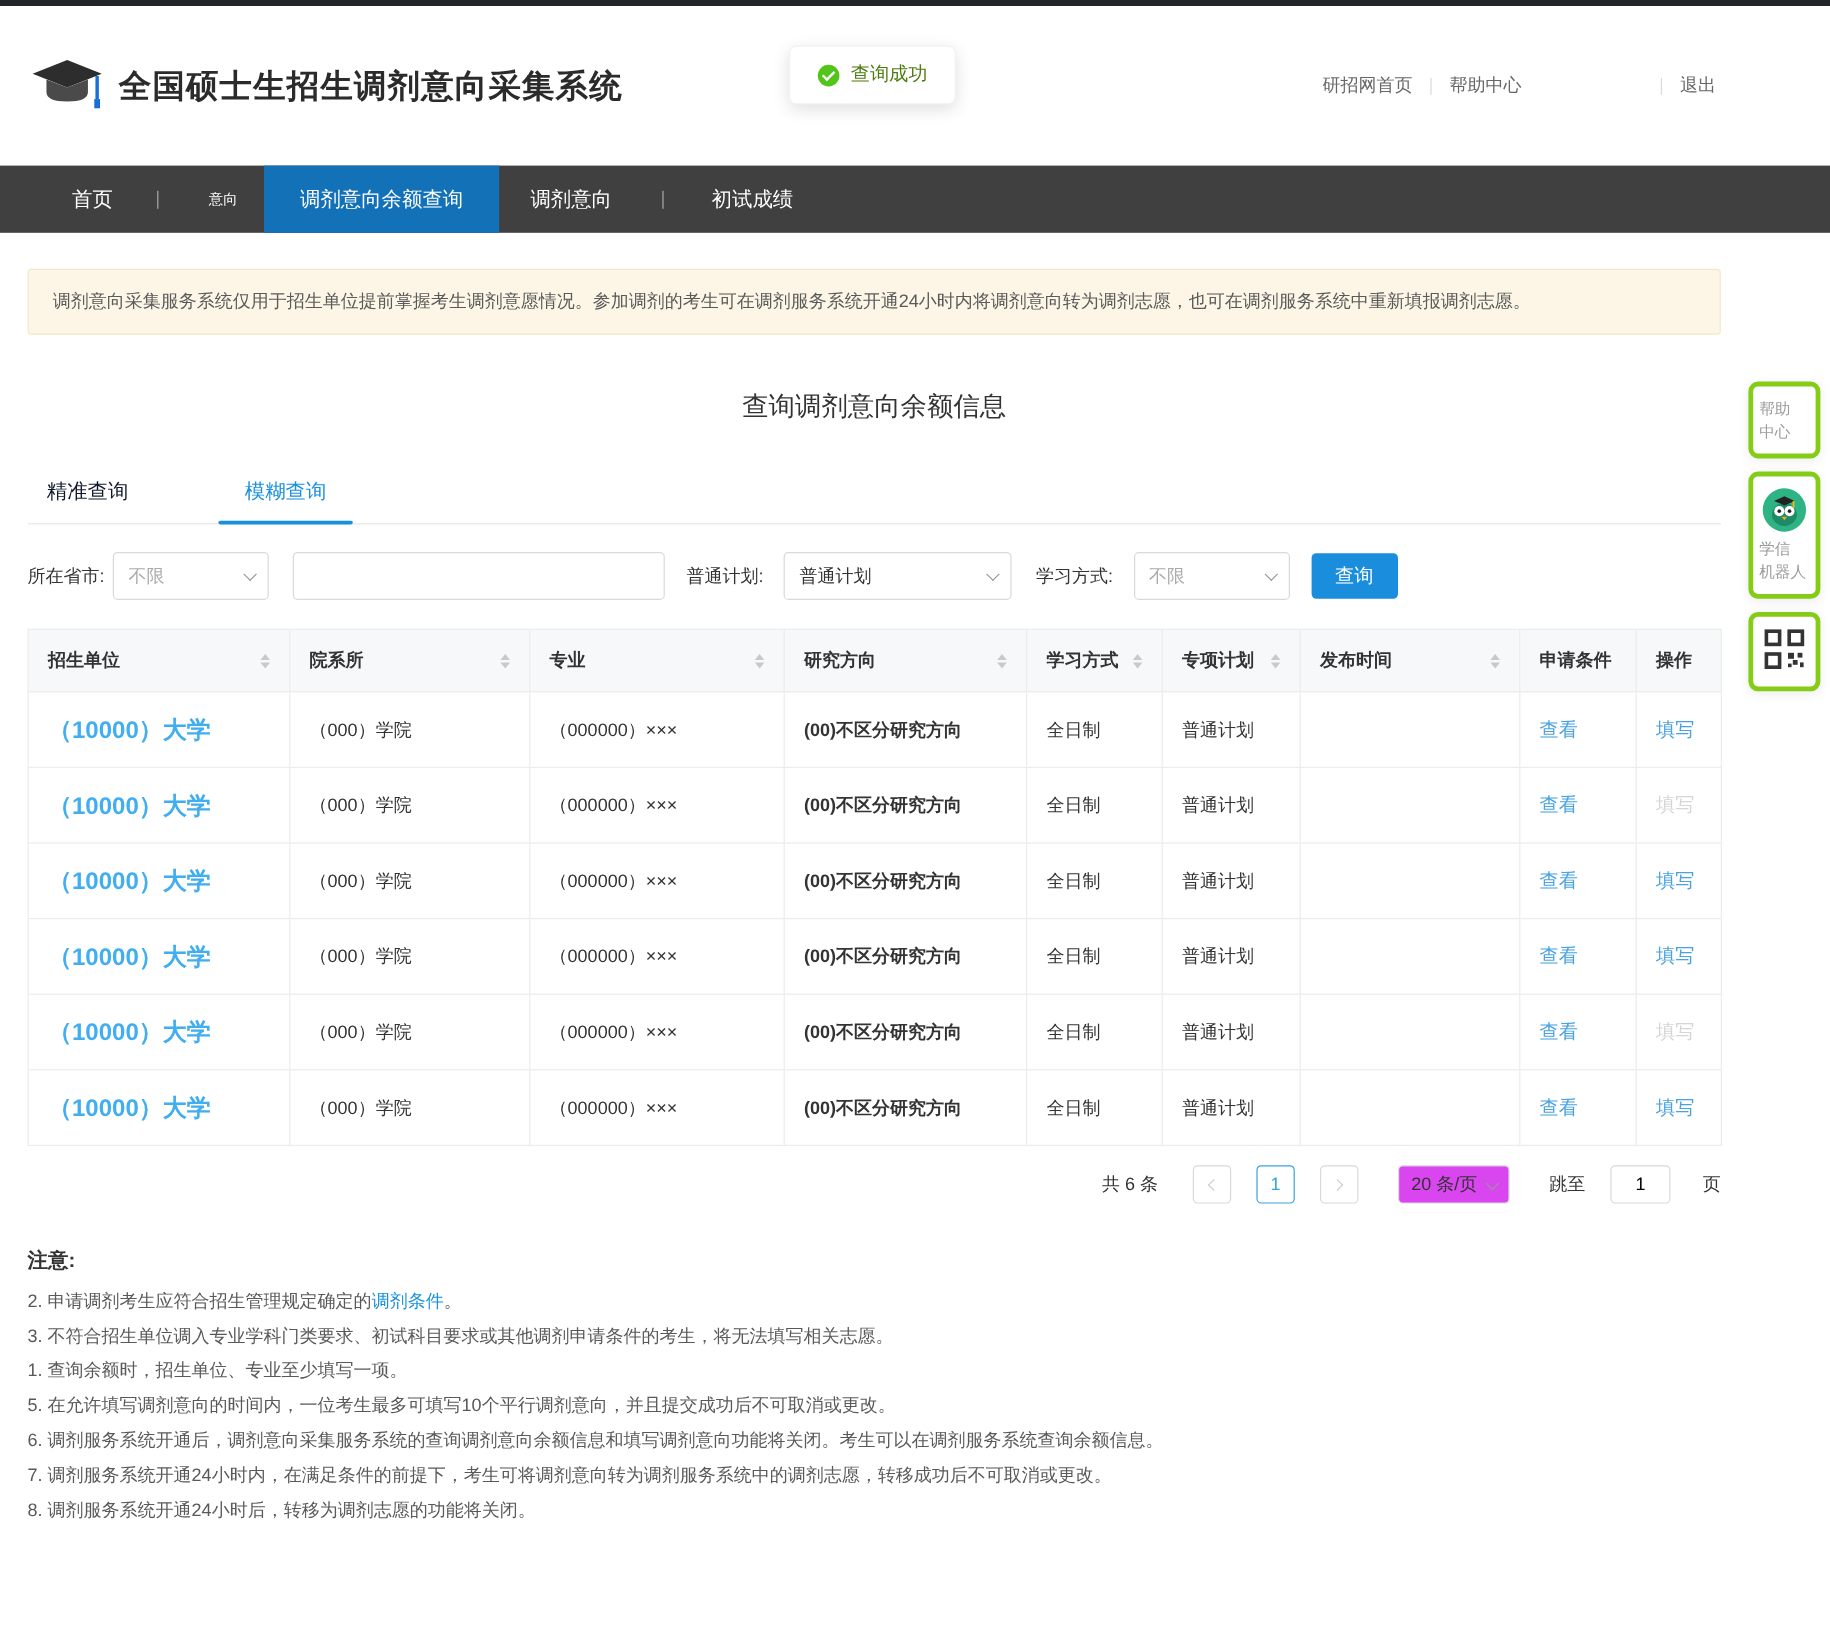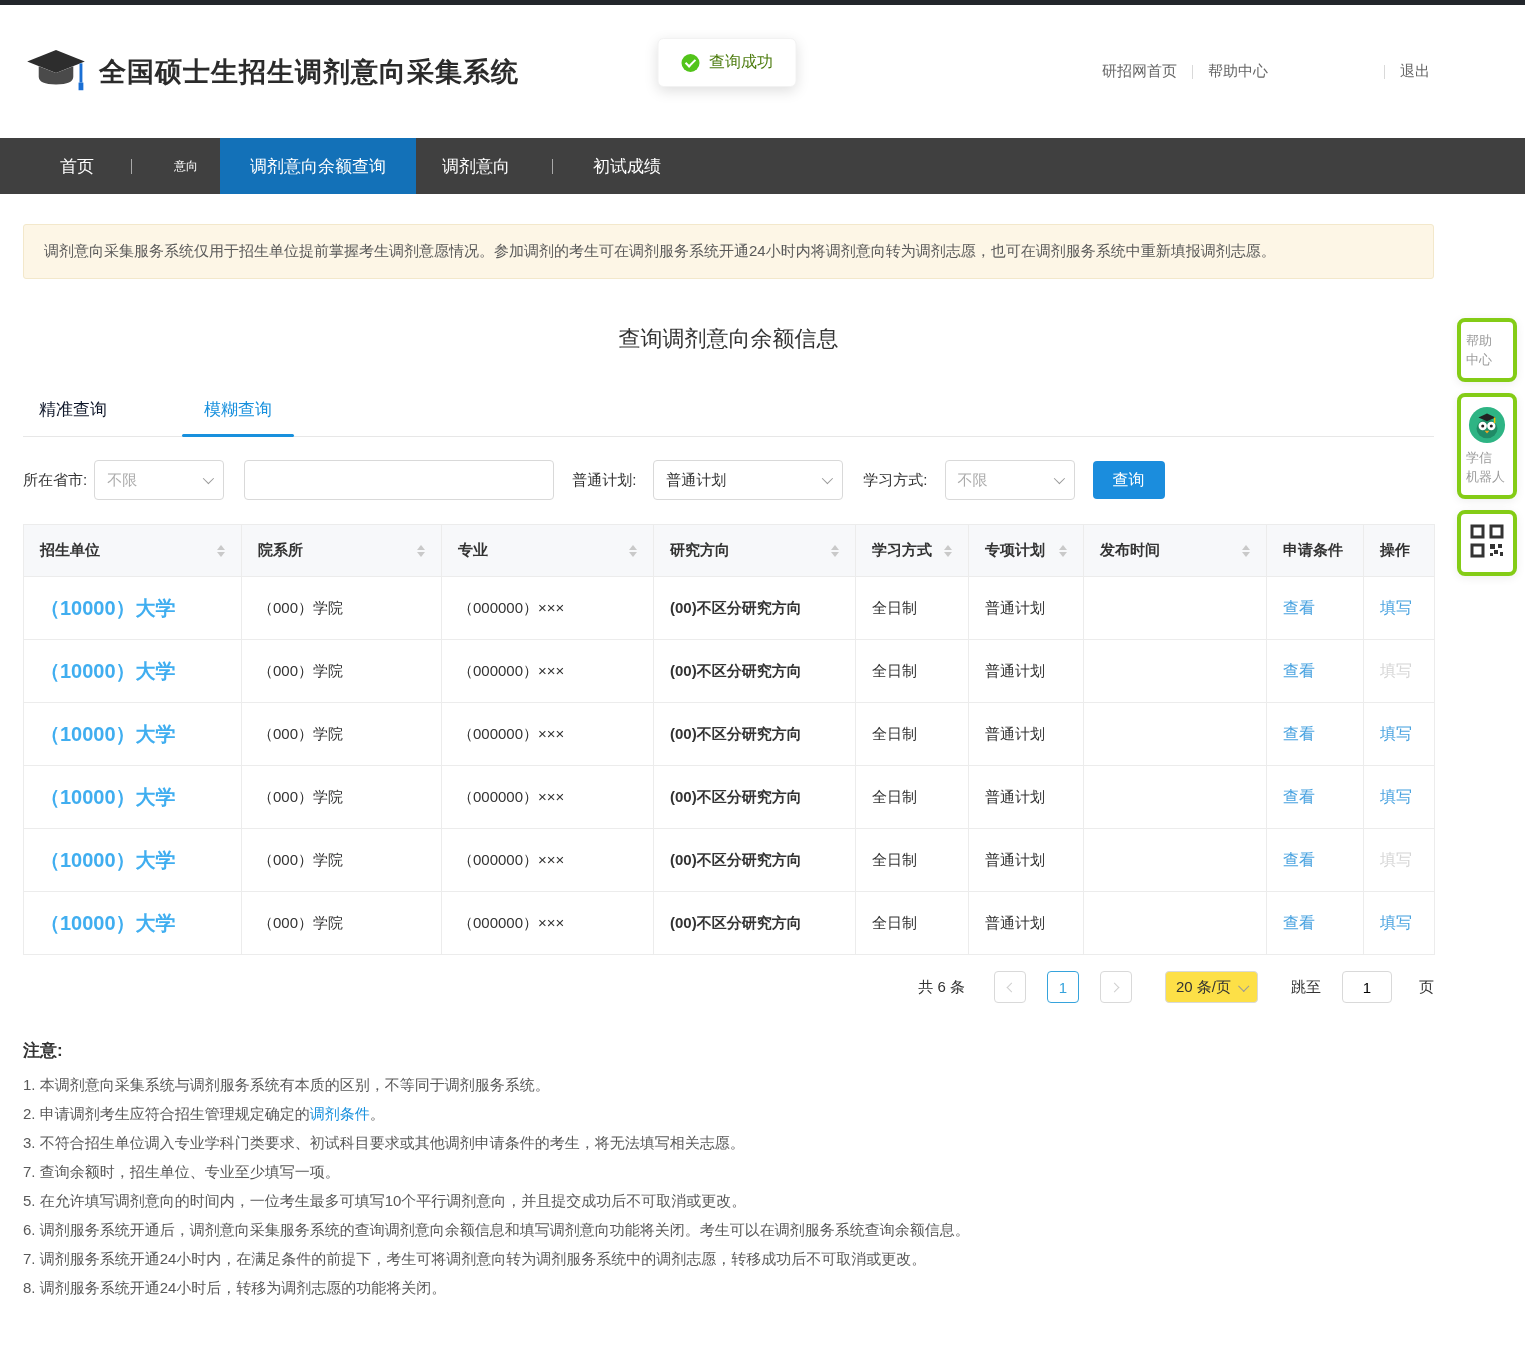--- a/index.html
+++ b/index.html
@@ -82,21 +82,21 @@
 
   
   .pagination { margin-top:16px; display:flex; justify-content:flex-end; align-items:center; gap:21px; font-size:15px; }
   .pg-total { margin-right:8px; }
   .pg-btn { width:32px; height:32px; border:1px solid #d9d9d9; border-radius:4px; background:#fff;
     display:flex; align-items:center; justify-content:center; cursor:pointer; }
   .pg-btn.current { border-color:#36a3dc; color:#36a3dc; }
   .chev-left { width:7px; height:7px; border-right:1.5px solid #cfcfcf; border-bottom:1.5px solid #cfcfcf; transform:rotate(135deg); margin-left:3px; }
   .chev-right { width:7px; height:7px; border-right:1.5px solid #cfcfcf; border-bottom:1.5px solid #cfcfcf; transform:rotate(-45deg); margin-right:3px; }
   .pg-size { height:32px; border:1px solid #d9d9d9; border-radius:4px; display:flex; align-items:center;
-    padding:0 10px; gap:6px; margin-left:12px; cursor:pointer; background:#fde047; }
+    padding:0 10px; gap:6px; margin-left:12px; cursor:pointer; background:#d946ef; }
   .pg-size .chev { margin-left:2px; transform:rotate(45deg) translateY(-1px); }
   .pg-jump-label { margin-left:12px; }
   .jump-input { width:50px; height:32px; border:1px solid #d9d9d9; border-radius:4px; text-align:center;
     font-size:15px; outline:none; font-family:inherit; }
   .pg-suffix { margin-left:6px; }
 
   
   .notes { margin-top:36px; }
   .notes-title { font-size:17px; font-weight:bold; color:#333; margin-bottom:8px; }
   .note-line { font-size:15px; color:#595959; line-height:29px; }
@@ -350,26 +350,25 @@
       <span>20 条/页</span>
       <span class="chev"></span>
     </div>
     <span class="pg-jump-label">跳至</span>
     <input class="jump-input" type="text" value="1" style="">
     <span class="pg-suffix">页</span>
   </div>
 
   <div class="notes">
     <div class="notes-title">注意:</div>
-    <div class="note-line">1. 本调剂意向采集系统与调剂服务系统有本质的区别，不等同于调剂服务系统。</div>
     <div class="note-line">
       <span>2. 申请调剂考生应符合招生管理规定确定的</span><a class="note-link">调剂条件</a><span>。</span>
     </div>
     <div class="note-line">3. 不符合招生单位调入专业学科门类要求、初试科目要求或其他调剂申请条件的考生，将无法填写相关志愿。</div>
-    <div class="note-line">7. 查询余额时，招生单位、专业至少填写一项。</div>
+    <div class="note-line">1. 查询余额时，招生单位、专业至少填写一项。</div>
     <div class="note-line">5. 在允许填写调剂意向的时间内，一位考生最多可填写10个平行调剂意向，并且提交成功后不可取消或更改。</div>
     <div class="note-line">6. 调剂服务系统开通后，调剂意向采集服务系统的查询调剂意向余额信息和填写调剂意向功能将关闭。考生可以在调剂服务系统查询余额信息。</div>
     <div class="note-line">7. 调剂服务系统开通24小时内，在满足条件的前提下，考生可将调剂意向转为调剂服务系统中的调剂志愿，转移成功后不可取消或更改。</div>
     <div class="note-line">8. 调剂服务系统开通24小时后，转移为调剂志愿的功能将关闭。</div>
   </div>
 
 </main>
 
 <aside class="float-widgets">
   <div class="f-card">

